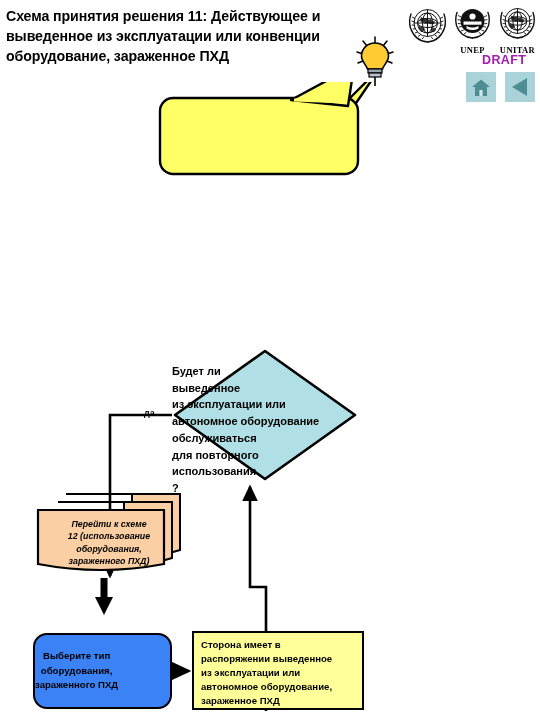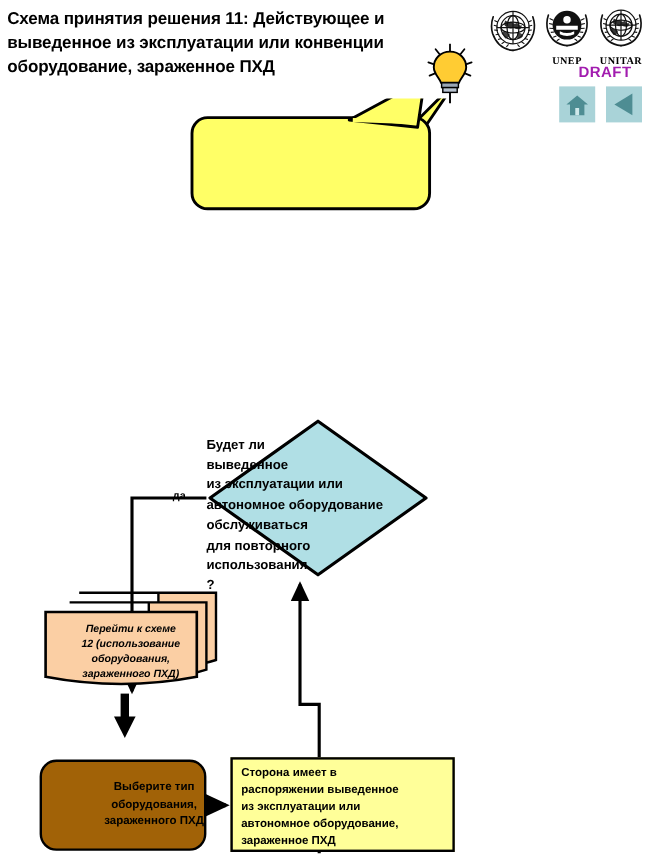--- a/index.html
+++ b/index.html
@@ -161,41 +161,41 @@
     line-height: 1.42;
     white-space: pre-line;
   }
 
   #select-type-box {
     position: absolute;
     left: 33px;
     top: 633px;
     width: 139px;
     height: 76px;
-    background: #a16207;
+    background: #3b82f6;
     border: 2.4px solid #000;
     border-radius: 14px;
     box-sizing: border-box;
     display: flex;
     align-items: center;
-    justify-content: flex-end;
+    justify-content: flex-start;
   }
   #select-type-text {
     font-size: 9.6px;
     font-weight: bold;
     text-align: center;
     line-height: 1.5;
     white-space: pre-line;
   }
 
   #party-box {
     position: absolute;
     left: 192px;
     top: 631px;
-    width: 187px;
+    width: 172px;
     height: 79px;
     background: #ffff99;
     border: 2.2px solid #000;
     box-sizing: border-box;
     padding: 5px 0 0 7px;
   }
   #party-text {
     font-size: 9.6px;
     font-weight: bold;
     line-height: 1.45;

